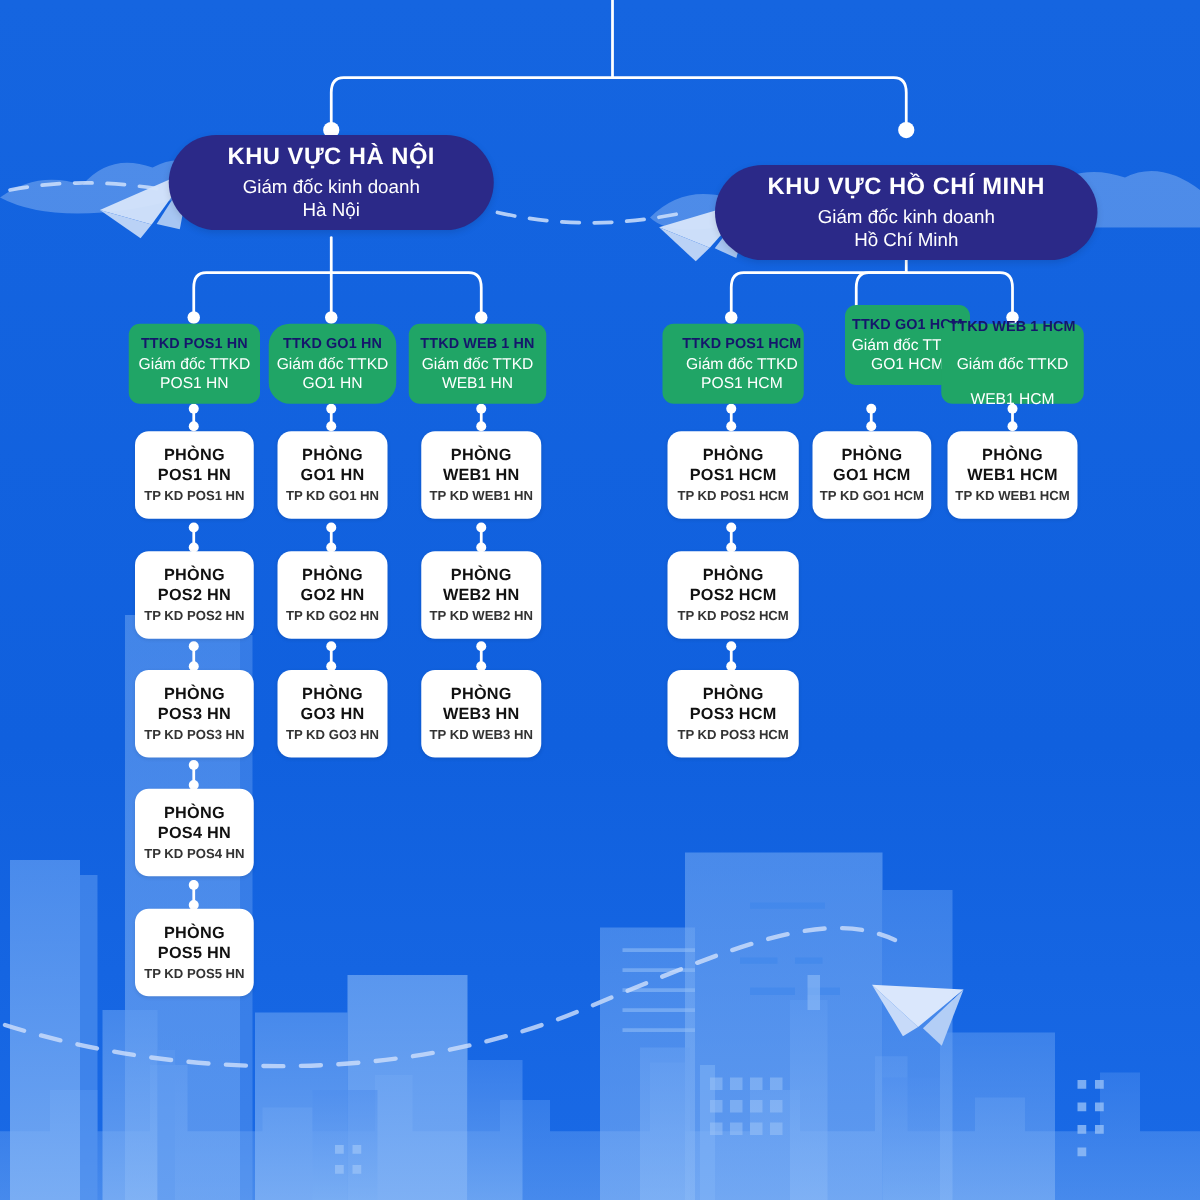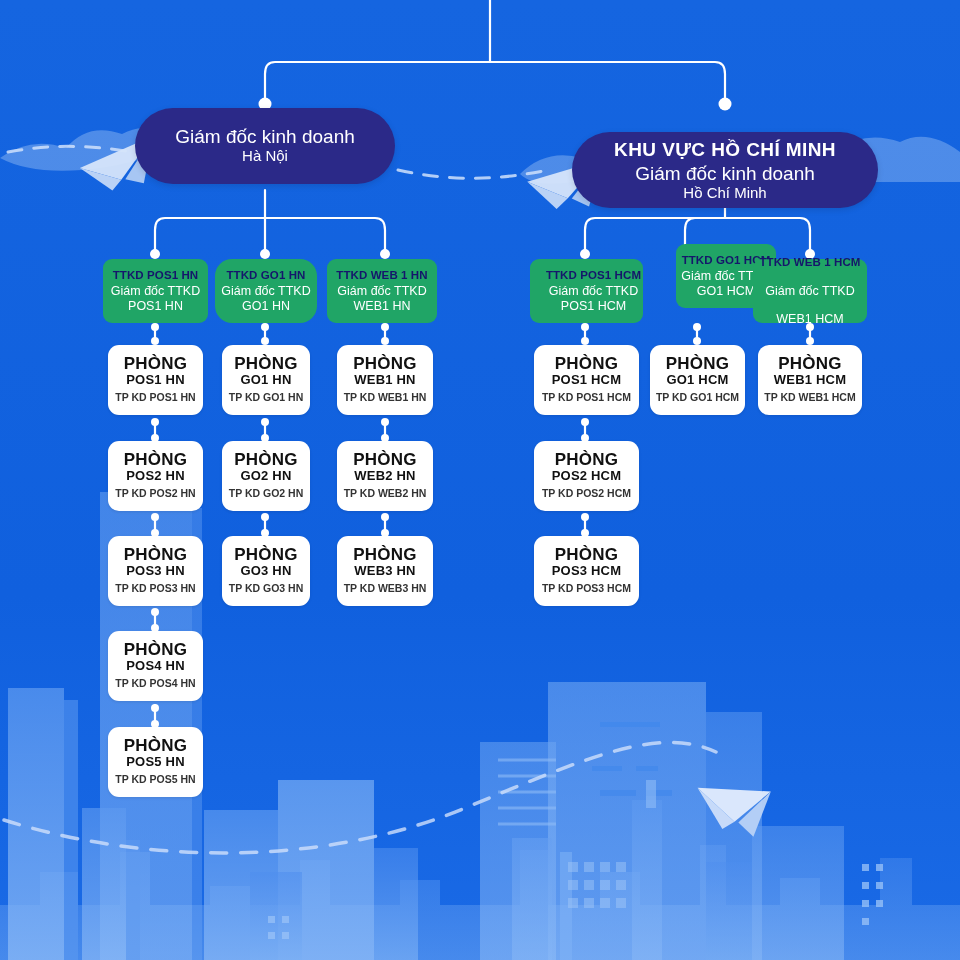--- a/index.html
+++ b/index.html
@@ -26,39 +26,39 @@
   .node .t2{}
   .node .t3{}
 
   
   .region{
     background:#2B2988;border-radius:40px;
     color:#ffffff;
     box-shadow:0 2px 6px rgba(0,0,0,.12);
   }
   .region .t1{font-size:19px;line-height:23px;letter-spacing:.4px;margin-bottom:3px;}
-  .region .t2{font-size:19px;line-height:19px;font-weight:400;}
+  .region .t2{font-size:15px;line-height:19px;font-weight:400;}
   .region .t3{font-size:15px;line-height:19px;font-weight:400;}
 
   
   .center{
     background:#20A566;border-radius:9px;
     color:#ffffff;
   }
   .center .t1{font-size:11.5px;line-height:14px;color:#15166B;letter-spacing:.1px;margin-bottom:2px;}
   .center .t2{font-size:12.5px;line-height:15px;font-weight:400;}
   .center .t3{font-size:12.5px;line-height:15px;font-weight:400;}
 
   
   .dept{
     background:#ffffff;border-radius:11px;
     color:#111111;
     box-shadow:0 1px 3px rgba(0,0,0,.10);
   }
-  .dept .t1{font-size:17px;line-height:16px;letter-spacing:.2px;}
+  .dept .t1{font-size:13px;line-height:16px;letter-spacing:.2px;}
   .dept .t2{font-size:13px;line-height:16px;font-weight:bold;letter-spacing:.2px;margin-bottom:3px;}
   .dept .t3{font-size:10.5px;line-height:13px;font-weight:700;color:#333333;white-space:nowrap;}
 </style>
 </head>
 <body>
 
 <div id="stage">
 
   <svg class="bg-layer" viewBox="0 0 960 960" xmlns="http://www.w3.org/2000/svg">
     <defs>
@@ -282,20 +282,21 @@
       <circle cx="585" cy="517" r="4"></circle>
         <circle cx="585" cy="533" r="4"></circle>
       <circle cx="697" cy="327" r="4"></circle>
         <circle cx="697" cy="341" r="4"></circle>
       <circle cx="810" cy="327" r="4"></circle>
         <circle cx="810" cy="341" r="4"></circle>
     </g>
   </svg>
 
   <div class="node region" style="left:135px;top:108px;width:260px;height:76px;">
+    <div class="t1">KHU VỰC HÀ NỘI</div>
     <div class="t2">Giám đốc kinh doanh</div>
     <div class="t3">Hà Nội</div>
   </div>
 
   <div class="node region" style="left:572px;top:108px;width:306px;height:76px;margin-top:24px;">
     <div class="t1">KHU VỰC HỒ CHÍ MINH</div>
     <div class="t2">Giám đốc kinh doanh</div>
     <div class="t3">Hồ Chí Minh</div>
   </div>
 

